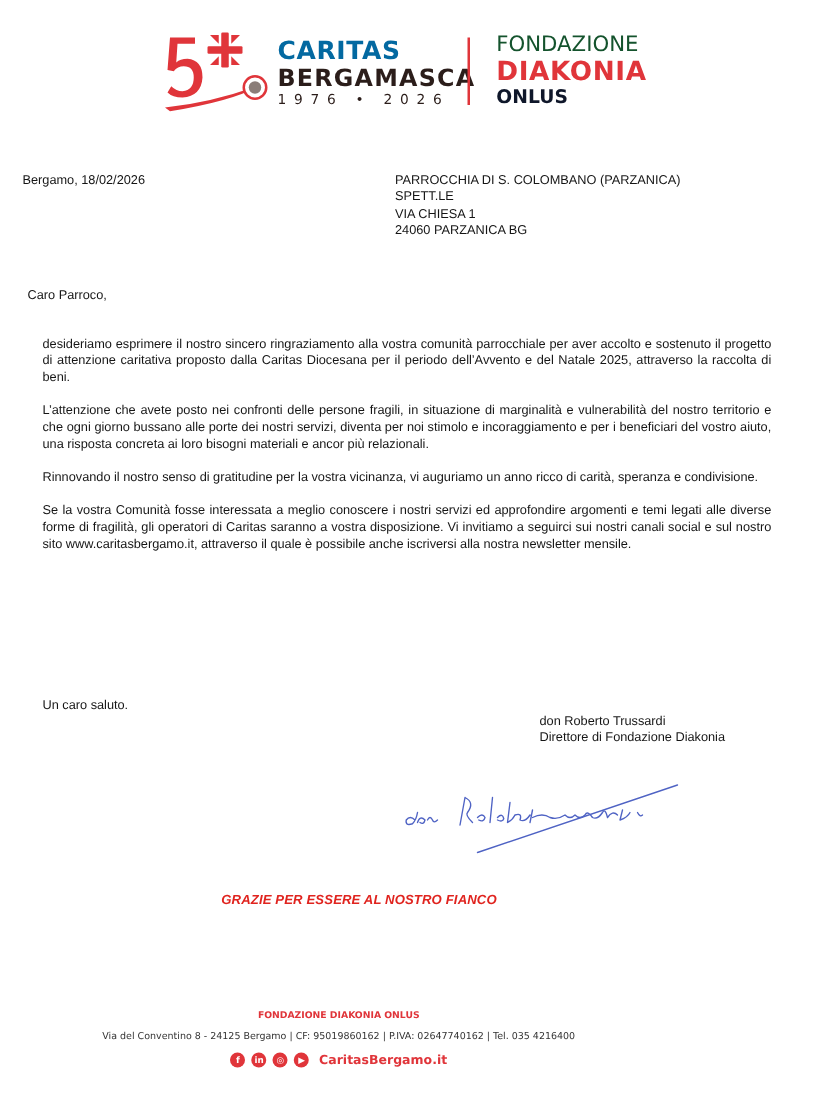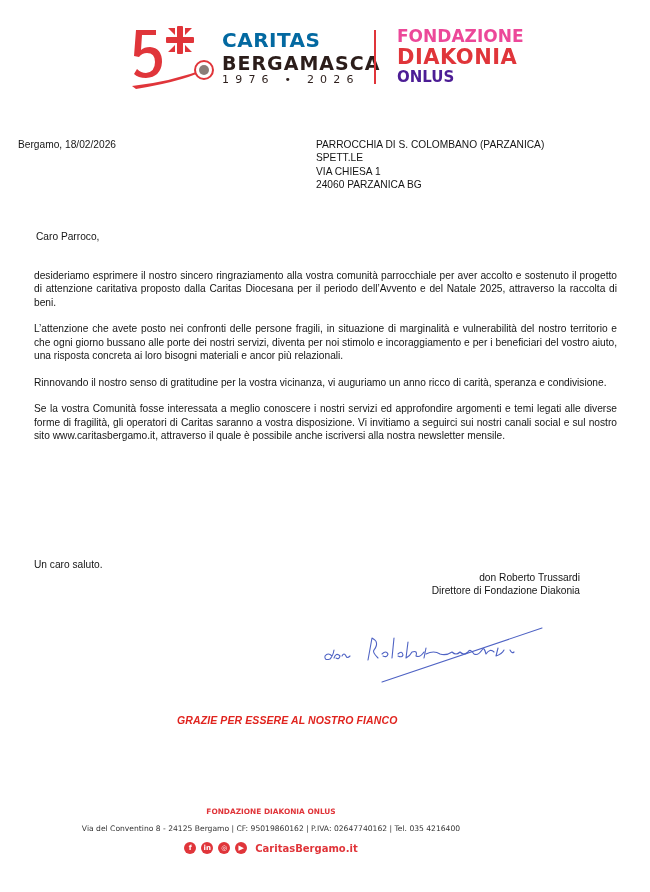--- a/index.html
+++ b/index.html
@@ -8,33 +8,33 @@
 
   
   .header { position: absolute; left: 0; top: 0; width: 650px; height: 100px; }
   .logo50 { position: absolute; left: 130px; top: 22px; width: 90px; height: 70px; }
   .caritas-block { position: absolute; left: 222px; top: 26px; }
   .caritas-title { font-family: "DejaVu Sans", sans-serif; font-weight: bold; font-size: 20px; letter-spacing: 0.5px; color: #0369a1; line-height: 28px; }
   .caritas-sub { font-family: "DejaVu Sans", sans-serif; font-weight: bold; font-size: 19px; letter-spacing: 1px; color: #2b1d1a; line-height: 17px; margin-top: 1px; }
   .caritas-years { font-family: "DejaVu Sans", sans-serif; font-size: 11px; letter-spacing: 6.2px; color: #2b1d1a; line-height: 14px; margin-top: 1px; }
   .vline { position: absolute; left: 374px; top: 30px; width: 2px; height: 54px; background: #e0353a; }
   .diakonia-block { position: absolute; left: 397px; top: 27px; }
-  .fd-line1 { font-family: "DejaVu Sans", sans-serif; font-weight: bold; font-size: 17px; color: #ec4899; line-height: 19px; }
+  .fd-line1 { font-family: "DejaVu Sans", sans-serif; font-weight: normal; font-size: 17px; color: #14532d; line-height: 19px; }
   .fd-line2 { font-family: "DejaVu Sans", sans-serif; font-weight: bold; font-size: 21px; color: #e0353a; line-height: 22px; letter-spacing: 0.5px; }
-  .fd-line3 { font-family: "DejaVu Sans", sans-serif; font-weight: bold; font-size: 15px; color: #4c1d95; line-height: 18px; }
+  .fd-line3 { font-family: "DejaVu Sans", sans-serif; font-weight: bold; font-size: 15px; color: #0f172a; line-height: 18px; }
 
   
   .letter { font-size: 10.2px; line-height: 13.4px; color: #151515; }
   .date { position: absolute; left: 18px; top: 138px; }
   .recipient { position: absolute; left: 316px; top: 138px; }
-  .salutation { position: absolute; left: 36px; top: 230px; }
+  .salutation { position: absolute; left: 22px; top: 230px; }
   .body { position: absolute; left: 34px; top: 269px; width: 583px; }
   .body p { text-align: justify; margin-bottom: 13.2px; }
   .closing { position: absolute; left: 34px; top: 558px; }
-  .signer { position: absolute; right: 70px; top: 571px; text-align: right; }
+  .signer { position: absolute; right: 70px; top: 571px; }
   .signature { position: absolute; left: 322px; top: 612px; width: 230px; height: 80px; }
   .slogan { position: absolute; left: 177px; top: 714px; font-size: 10.5px; font-weight: bold; font-style: italic; color: #e0241f; letter-spacing: 0.1px; }
 
   
   .footer { position: absolute; left: 0; top: 806px; width: 542px; text-align: center; font-family: "DejaVu Sans", sans-serif; }
   .footer-org { font-size: 7.4px; font-weight: bold; color: #e0353a; line-height: 12px; }
   .footer-addr { font-size: 7.6px; color: #333; line-height: 14px; margin-top: 4px; }
   .footer-mail { font-size: 7.6px; color: #333; line-height: 13px; }
   .social { display: flex; justify-content: center; align-items: center; gap: 5px; margin-top: 6px; }
   .soc { width: 12px; height: 12px; border-radius: 50%; background: #e0353a; color: #fff; font-size: 7px; font-weight: bold; display: flex; align-items: center; justify-content: center; line-height: 1; }

